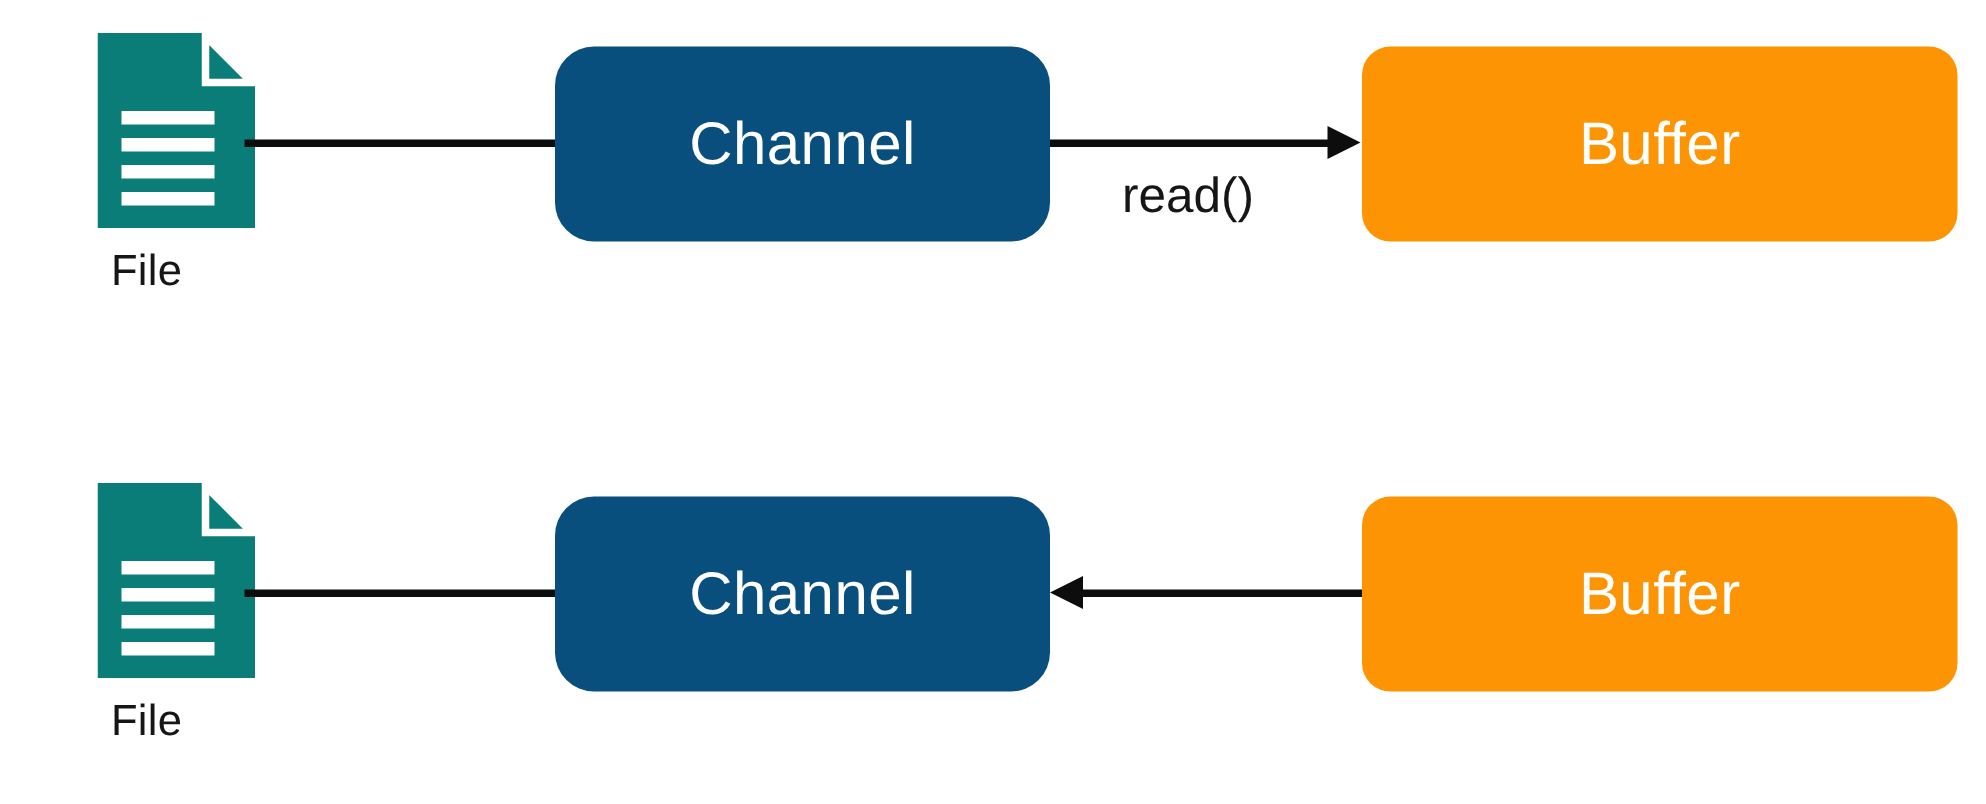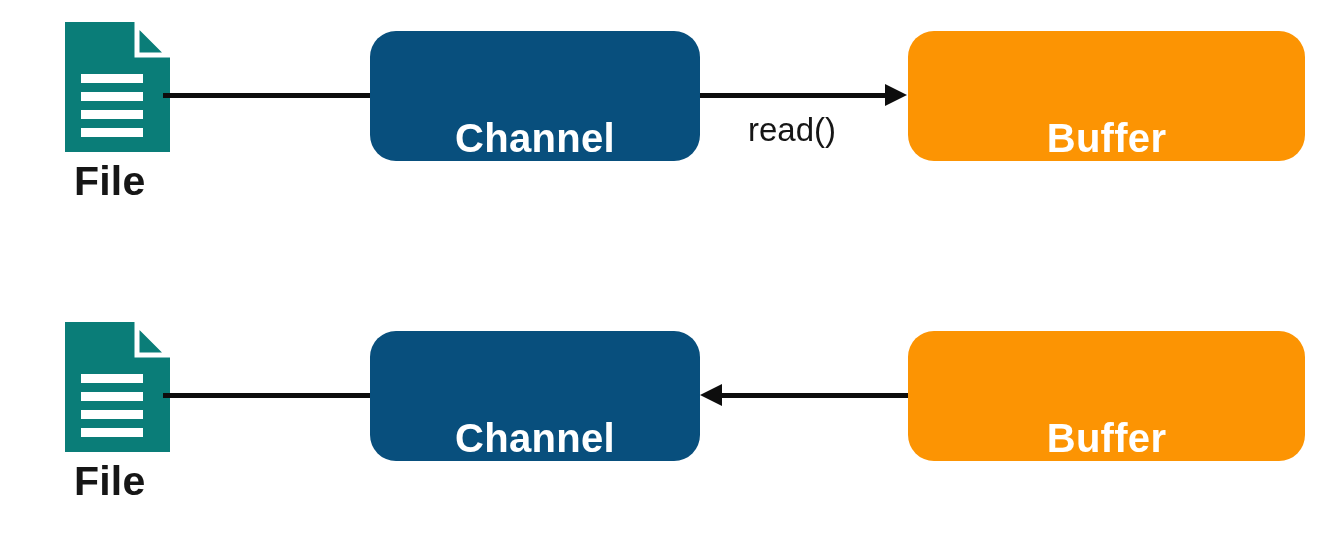--- a/index.html
+++ b/index.html
@@ -44,55 +44,56 @@
     top: 0;
     width: 105px;
     height: 130px;
     display: block;
   }
   .file-label {
     position: absolute;
     left: 14px;
     top: 140px;
     width: 120px;
-    font-size: 41px;
+    font-size: 29px;
     line-height: 38px;
     color: #161616;
-    font-weight: 700;
+    font-weight: 400;
     letter-spacing: 0.2px;
     text-align: left;
     white-space: nowrap;
   }
 
   
   .box {
     position: absolute;
     display: flex;
-    align-items: flex-end;
+    align-items: center;
     justify-content: center;
     border-radius: 26px;
     color: #ffffff;
     font-size: 40px;
-    font-weight: 700;
+    font-weight: 400;
     letter-spacing: 0.3px;
     white-space: nowrap;
   }
   .box-channel {
     left: 370px;
     top: 21px;
     width: 330px;
     height: 130px;
     background: #084F7D;
   }
   .box-buffer {
     left: 908px;
     top: 21px;
     width: 397px;
     height: 130px;
     background: #FC9403;
+    border-radius: 19px;
   }
 
   
   .link {
     position: absolute;
     background: #0d0d0d;
   }
   
   .link-file {
     left: 163px;

